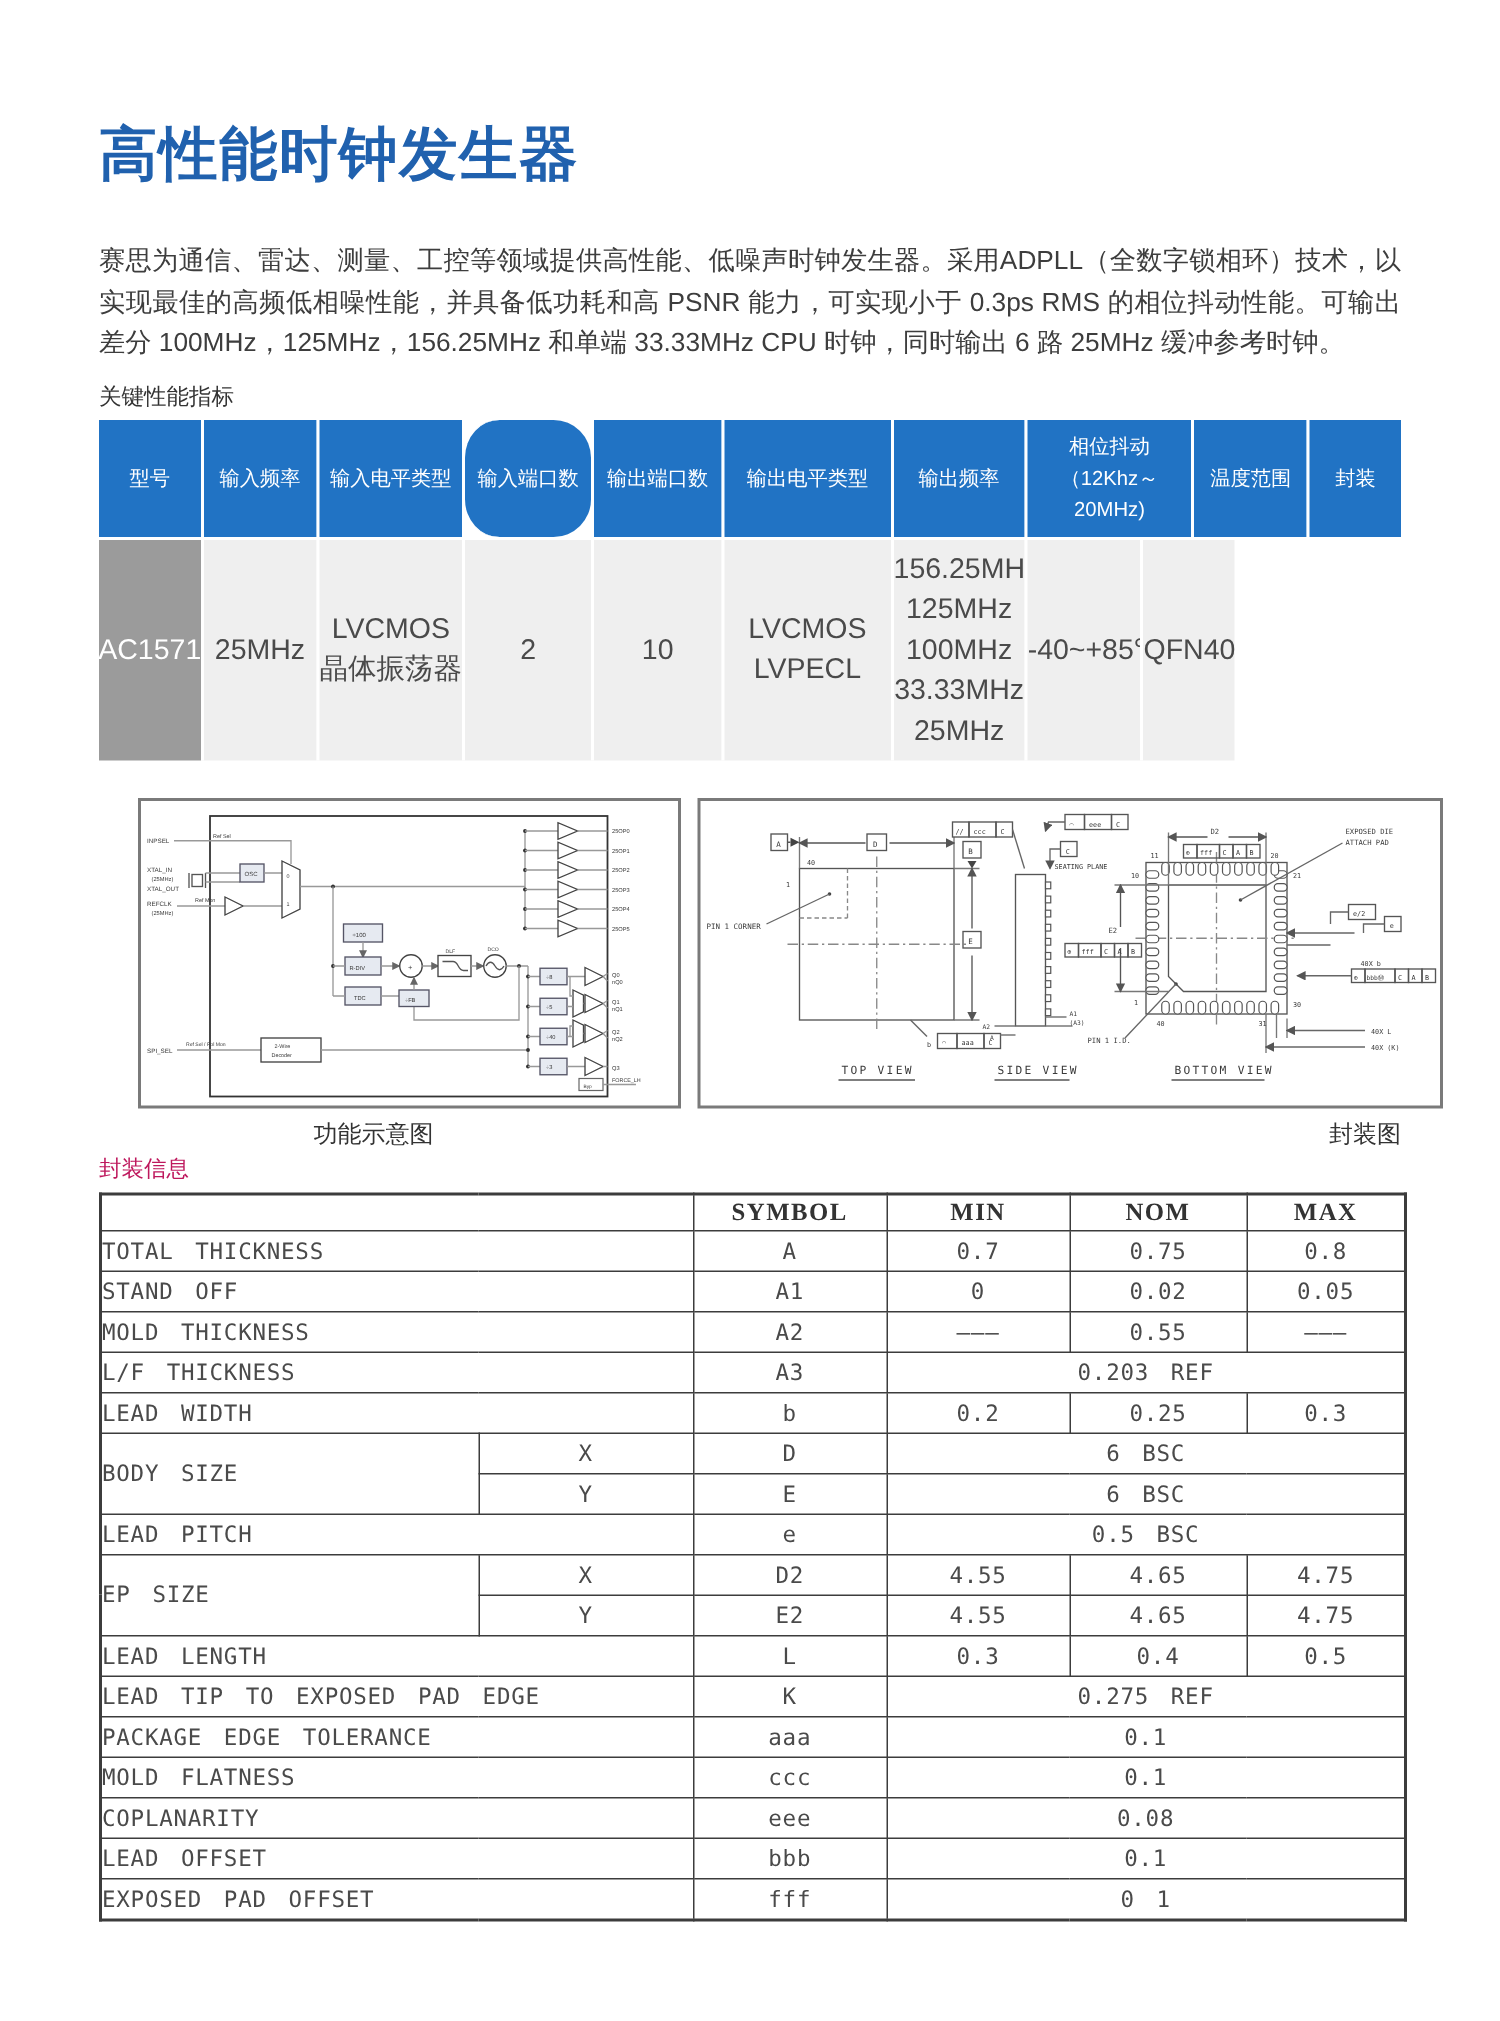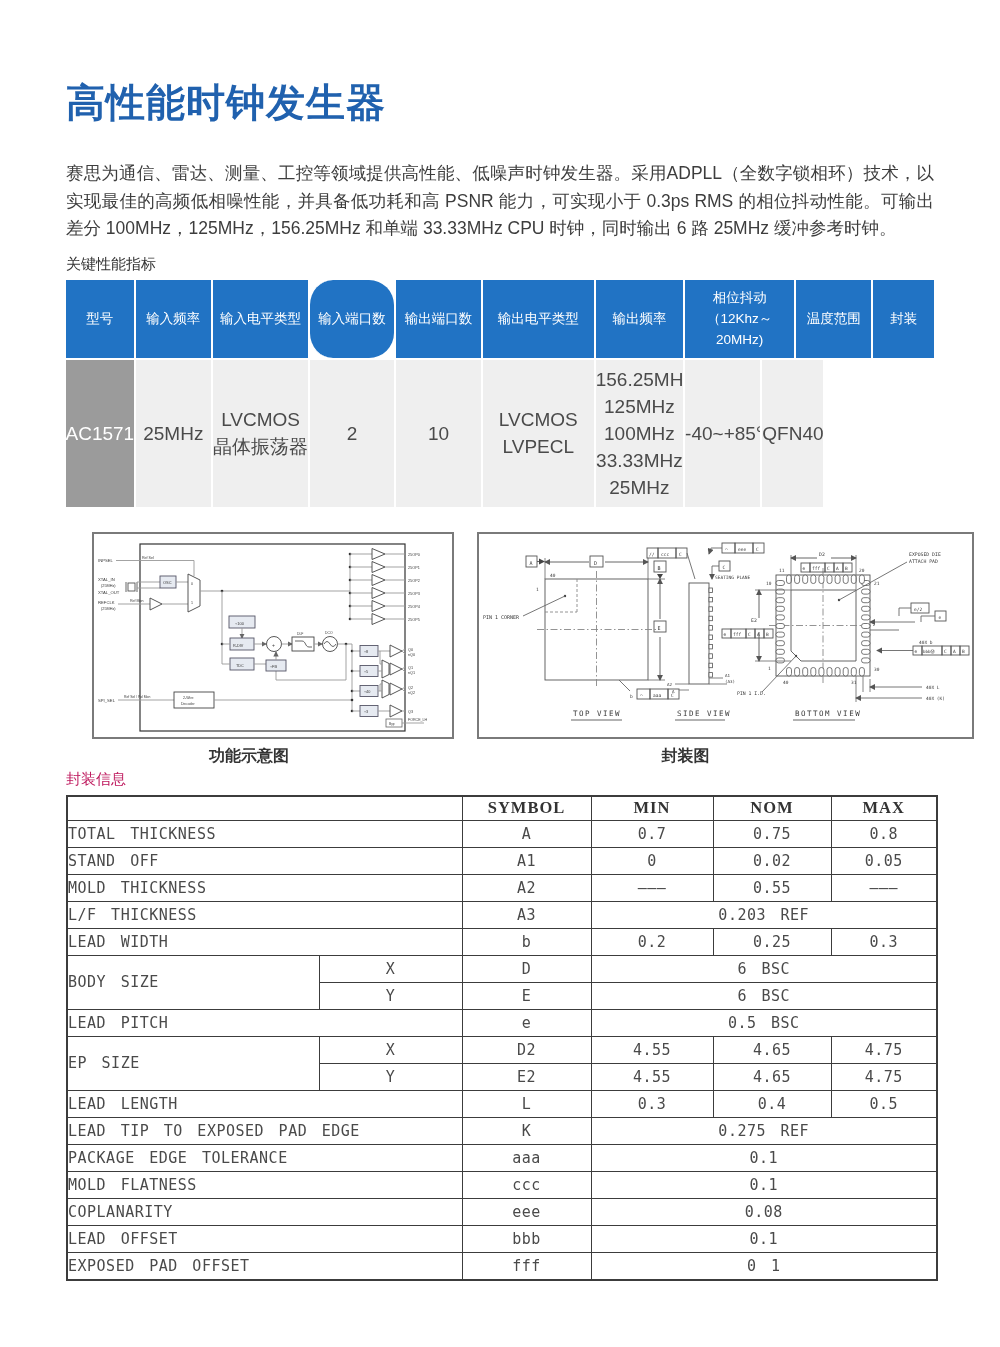--- a/index.html
+++ b/index.html
@@ -28,27 +28,27 @@
   .spec-th{background:var(--c-head);color:#fff;height:78px;display:flex;flex-direction:column;
            justify-content:center;text-align:center;font-size:13.5px;line-height:21px;box-sizing:border-box;}
   .spec-th+ .spec-th{border-left:2px solid #fff;}
   .spec-body{margin-top:2px;}
   .spec-td{background:var(--c-cell);color:#4a4a4a;height:147px;display:flex;flex-direction:column;
            justify-content:center;text-align:center;font-size:19px;line-height:27px;box-sizing:border-box;}
   .spec-td+ .spec-td{border-left:2px solid #fff;}
   .spec-td.hl{background:var(--c-model);color:#fff;align-items:center;}
 
   
-  .figs{display:flex;gap:23px;margin-top:25px;margin-left:2px;padding-left:24px;}
+  .figs{display:flex;gap:11px;margin-top:25px;margin-left:2px;padding-left:24px;}
   .fig-box{border:2px solid #7a7a7a;background:#fff;box-sizing:border-box;}
   .fig-box.left{width:362px;height:207px;}
   .fig-box.right{width:497px;height:207px;}
-  .fig-captions{display:flex;gap:7px;margin-left:2px;margin-top:7px;font-size:16px;color:#333;font-weight:bold;}
+  .fig-captions{display:flex;gap:7px;margin-left:2px;margin-top:7px;font-size:16px;color:#333;}
   .fig-captions .cap-l{width:362px;text-align:center;}
-  .fig-captions .cap-r{width:497px;text-align:center;}
+  .fig-captions .cap-r{width:497px;text-align:right;}
 
   
   .pkg-label{margin-top:3px;font-size:15px;color:#be185d;}
   table.pkg{border-collapse:collapse;margin-top:6px;width:870px;table-layout:fixed;
             font-family:"DejaVu Sans Mono", monospace;color:#4a4a4a;border:2.5px solid var(--c-line);}
   table.pkg td{border:1.4px solid var(--c-line);height:26px;padding:0 4px;text-align:center;
                font-size:15px;letter-spacing:0.5px;word-spacing:5px;overflow:hidden;white-space:nowrap;}
   table.pkg td.pt-h{font-family:"Liberation Serif", serif;font-weight:bold;font-size:16.5px;
                     color:#333;letter-spacing:1px;height:23px;}
   table.pkg td.pt-label{text-align:left;padding-left:0;}

